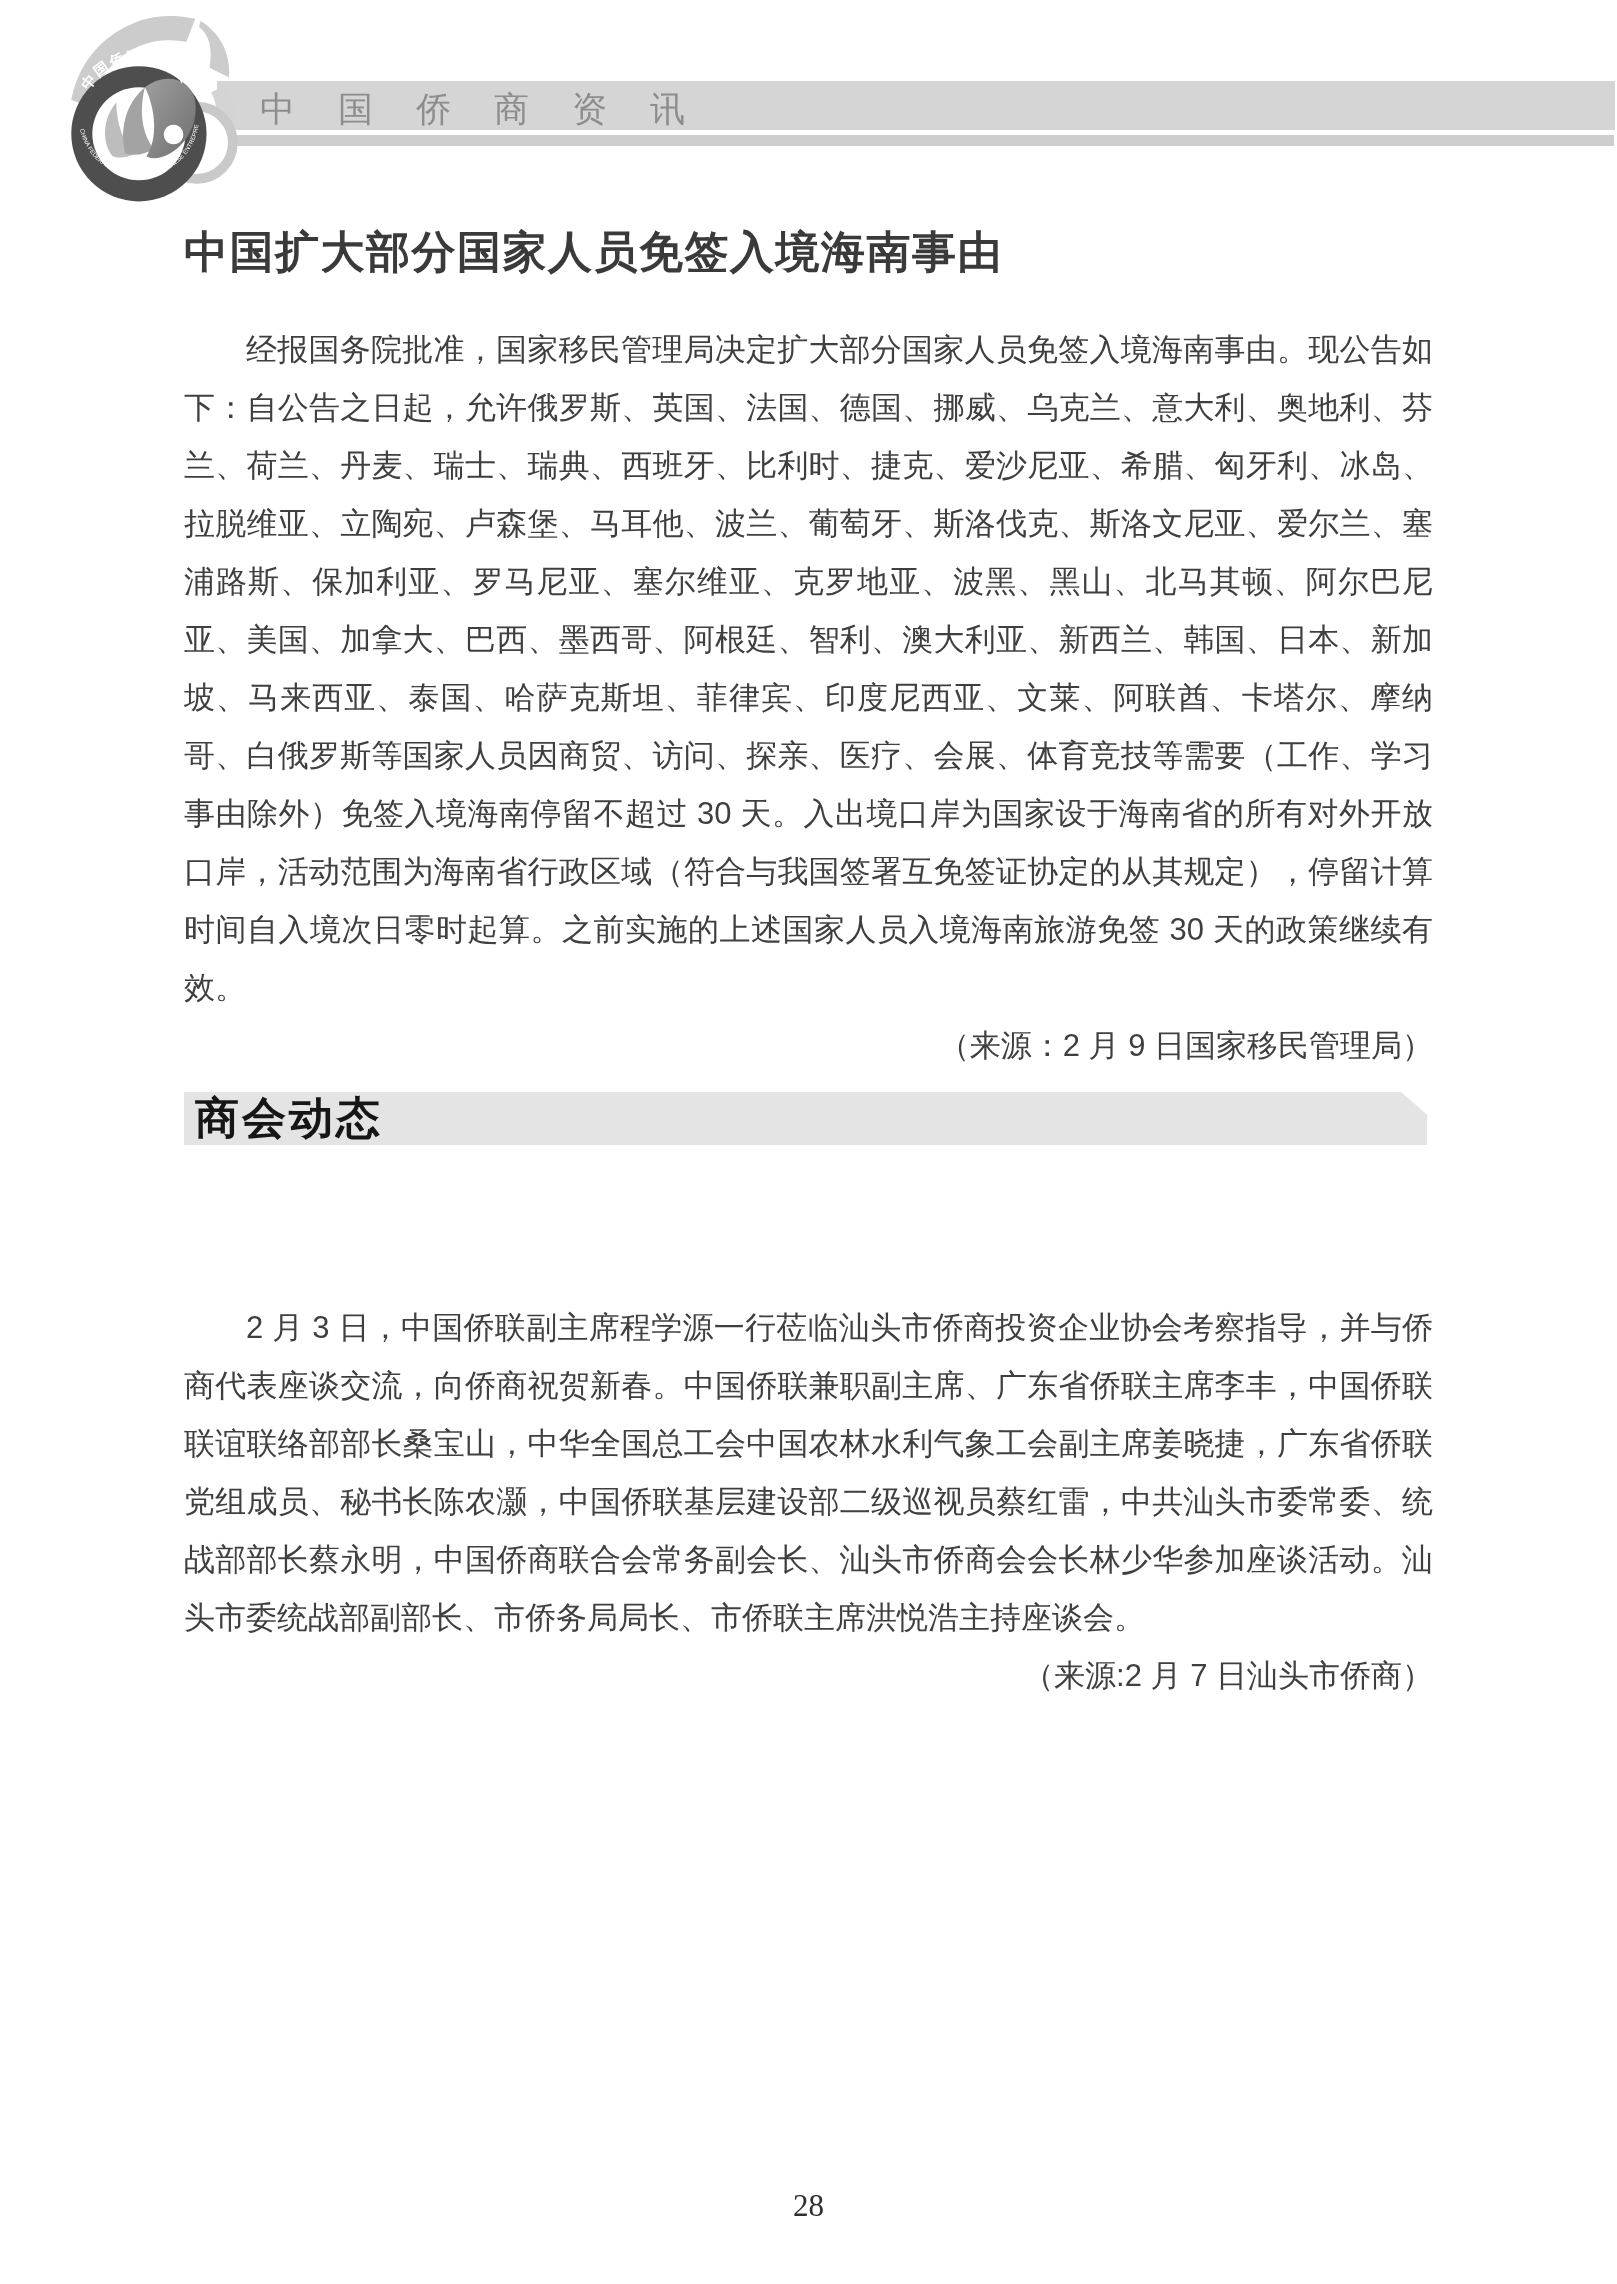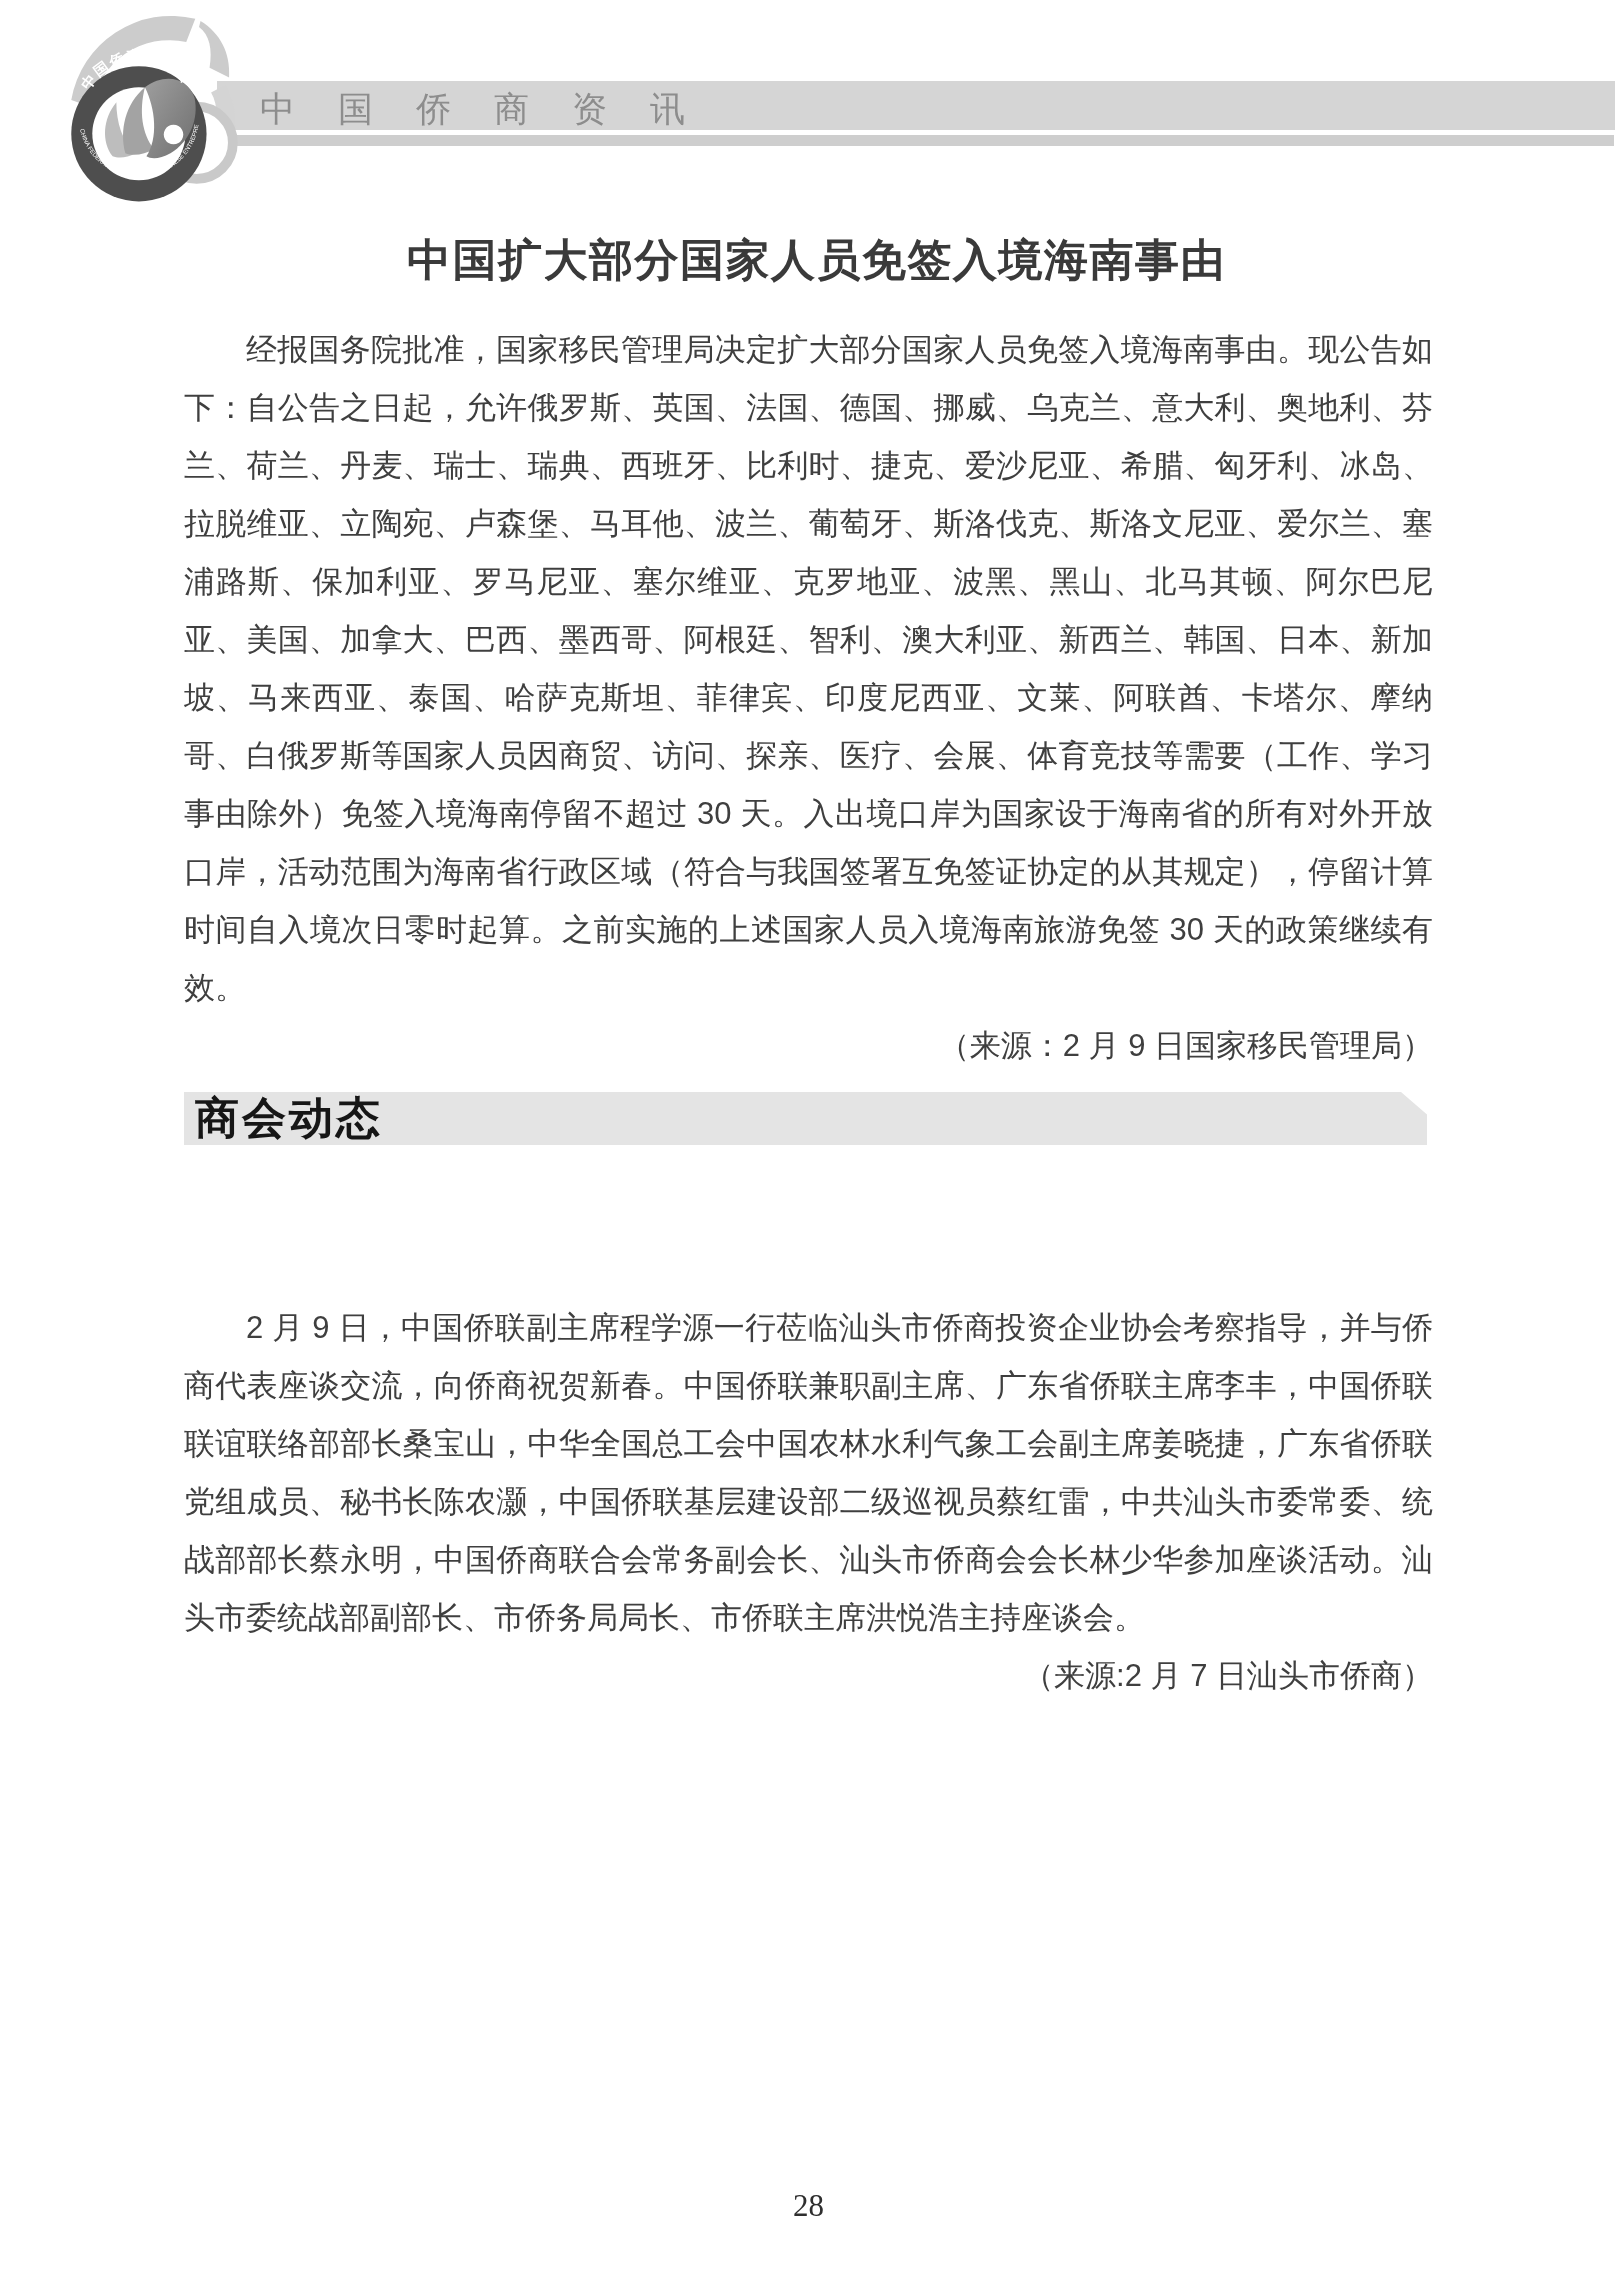--- a/index.html
+++ b/index.html
@@ -38,22 +38,22 @@
 
   
   .content {
     position: absolute;
     left: 184px; top: 0;
     width: 1249px; height: 2284px;
   }
   .article-title {
     position: absolute;
     left: 0; width: 100%;
-    margin: 8px;
-    text-align: center;
+    margin: 0;
+    text-align: left;
     font-size: 44px;
     font-weight: bold;
     letter-spacing: 1.5px;
     color: #3a3a3a;
     line-height: 48px;
   }
   .t1 { top: 228px; }
   .t2 { top: 1213px; }
 
   .body-block { position: absolute; left: 0; width: 100%; }
@@ -160,21 +160,21 @@
       <p>经报国务院批准，国家移民管理局决定扩大部分国家人员免签入境海南事由。现公告如下：自公告之日起，允许俄罗斯、英国、法国、德国、挪威、乌克兰、意大利、奥地利、芬兰、荷兰、丹麦、瑞士、瑞典、西班牙、比利时、捷克、爱沙尼亚、希腊、匈牙利、冰岛、拉脱维亚、立陶宛、卢森堡、马耳他、波兰、葡萄牙、斯洛伐克、斯洛文尼亚、爱尔兰、塞浦路斯、保加利亚、罗马尼亚、塞尔维亚、克罗地亚、波黑、黑山、北马其顿、阿尔巴尼亚、美国、加拿大、巴西、墨西哥、阿根廷、智利、澳大利亚、新西兰、韩国、日本、新加坡、马来西亚、泰国、哈萨克斯坦、菲律宾、印度尼西亚、文莱、阿联酋、卡塔尔、摩纳哥、白俄罗斯等国家人员因商贸、访问、探亲、医疗、会展、体育竞技等需要（工作、学习事由除外）免签入境海南停留不超过 30 天。入出境口岸为国家设于海南省的所有对外开放口岸，活动范围为海南省行政区域（符合与我国签署互免签证协定的从其规定），停留计算时间自入境次日零时起算。之前实施的上述国家人员入境海南旅游免签 30 天的政策继续有效。</p>
       <p class="source-line">（来源：2 月 9 日国家移民管理局）</p>
     </div>
 
     <div class="section-bar">
       <span>商会动态</span>
     </div>
 
 
     <div class="body-block b2">
-      <p>2 月 9 日，中国侨联副主席程学源一行莅临汕头市侨商投资企业协会考察指导，并与侨商代表座谈交流，向侨商祝贺新春。中国侨联兼职副主席、广东省侨联主席李丰，中国侨联联谊联络部部长桑宝山，中华全国总工会中国农林水利气象工会副主席姜晓捷，广东省侨联党组成员、秘书长陈农灏，中国侨联基层建设部二级巡视员蔡红雷，中共汕头市委常委、统战部部长蔡永明，中国侨商联合会常务副会长、汕头市侨商会会长林少华参加座谈活动。汕头市委统战部副部长、市侨务局局长、市侨联主席洪悦浩主持座谈会。</p>
+      <p>2 月 3 日，中国侨联副主席程学源一行莅临汕头市侨商投资企业协会考察指导，并与侨商代表座谈交流，向侨商祝贺新春。中国侨联兼职副主席、广东省侨联主席李丰，中国侨联联谊联络部部长桑宝山，中华全国总工会中国农林水利气象工会副主席姜晓捷，广东省侨联党组成员、秘书长陈农灏，中国侨联基层建设部二级巡视员蔡红雷，中共汕头市委常委、统战部部长蔡永明，中国侨商联合会常务副会长、汕头市侨商会会长林少华参加座谈活动。汕头市委统战部副部长、市侨务局局长、市侨联主席洪悦浩主持座谈会。</p>
       <p class="source-line source-overlay">（来源:2 月 7 日汕头市侨商）</p>
     </div>
 
   </div>
 
   <div class="page-number">28</div>
 
 </div>
 
 

